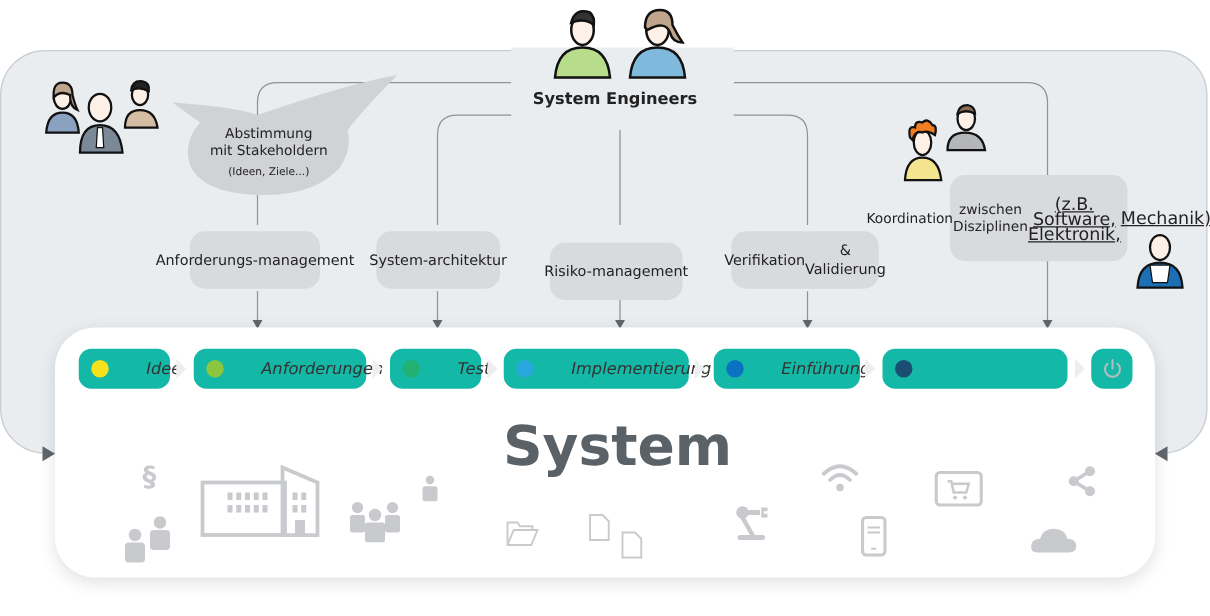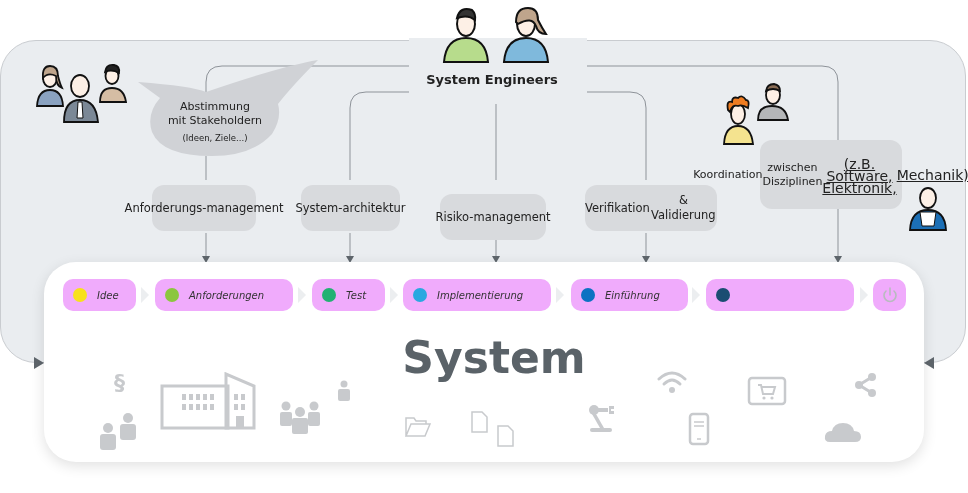--- a/index.html
+++ b/index.html
@@ -9,21 +9,21 @@
   #frame { left:0; top:40px; width:966px; height:323px; background:#eaedf0; border:1px solid #c9ccd0; border-radius:36px; box-sizing:border-box; }
   
   #eng-box { left:409px; top:38px; width:178px; height:58px; background:#eaedf0; }
   #eng-label { left:409px; top:72px; width:166px; text-align:center; font-size:13px; font-weight:bold; color:#222; }
   svg.lines { position:absolute; left:0; top:0; }
   .bubble-text { text-align:center; color:#222; }
   .task { background:#d8dadd; border-radius:12px; text-align:center; font-size:11.5px; color:#222; line-height:15px; display:flex; align-items:center; justify-content:center; flex-direction:row; box-sizing:border-box; }
   .task .sub { font-size:14px; line-height:12px;text-decoration:underline; }
   
   #panel { left:44px; top:262px; width:880px; height:200px; background:#ffffff; border-radius:32px; box-shadow:0 4px 14px rgba(0,0,0,0.12); }
-  .phase { position:absolute; top:279px; height:32px; background:#f0abfc; border-radius:10px; display:flex; align-items:center; font-size:10px; font-style:italic; color:#333; box-sizing:border-box; padding-left:10px; padding-right:14px; }
+  .phase { position:absolute; top:279px; height:32px; background:#14b8a6; border-radius:10px; display:flex; align-items:center; font-size:13px; font-style:italic; color:#333; box-sizing:border-box; padding-left:10px; padding-right:14px;gap:20px; }
   .phase .dot { width:14px; height:14px; border-radius:50%; margin-right:10px; flex:none; }
   .chev { position:absolute; top:287px; width:0; height:0; border-top:8px solid transparent; border-bottom:8px solid transparent; border-left:8px solid #eceef0; }
   #system-title { left:384px; top:332px; width:220px; text-align:center; font-size:44px; font-weight:bold; color:#5a6268; }
   .gicon { position:absolute; }
 </style>
 </head>
 <body>
 
 <div id="frame" class="abs"></div>
 
@@ -122,21 +122,21 @@
   <div>management</div>
 </div>
 <div class="abs task" style="left:301px;top:185px;width:99px;height:46px">
   <div>System-</div>
   <div>architektur</div>
 </div>
 <div class="abs task" style="left:440px;top:194px;width:106px;height:46px">
   <div>Risiko-</div>
   <div>management</div>
 </div>
-<div class="abs task" style="left:585px;top:185px;width:132px;height:46px">
+<div class="abs task" style="left:585px;top:185px;width:118px;height:46px">
   <div>Verifikation</div>
   <div>&amp; Validierung</div>
 </div>
 
 <div id="panel" class="abs"></div>
 
 <div class="phase" style="left:63px;width:73px">
   <span class="dot" style="background:#f7e11b"></span>
   <span>Idee</span>
 </div>

